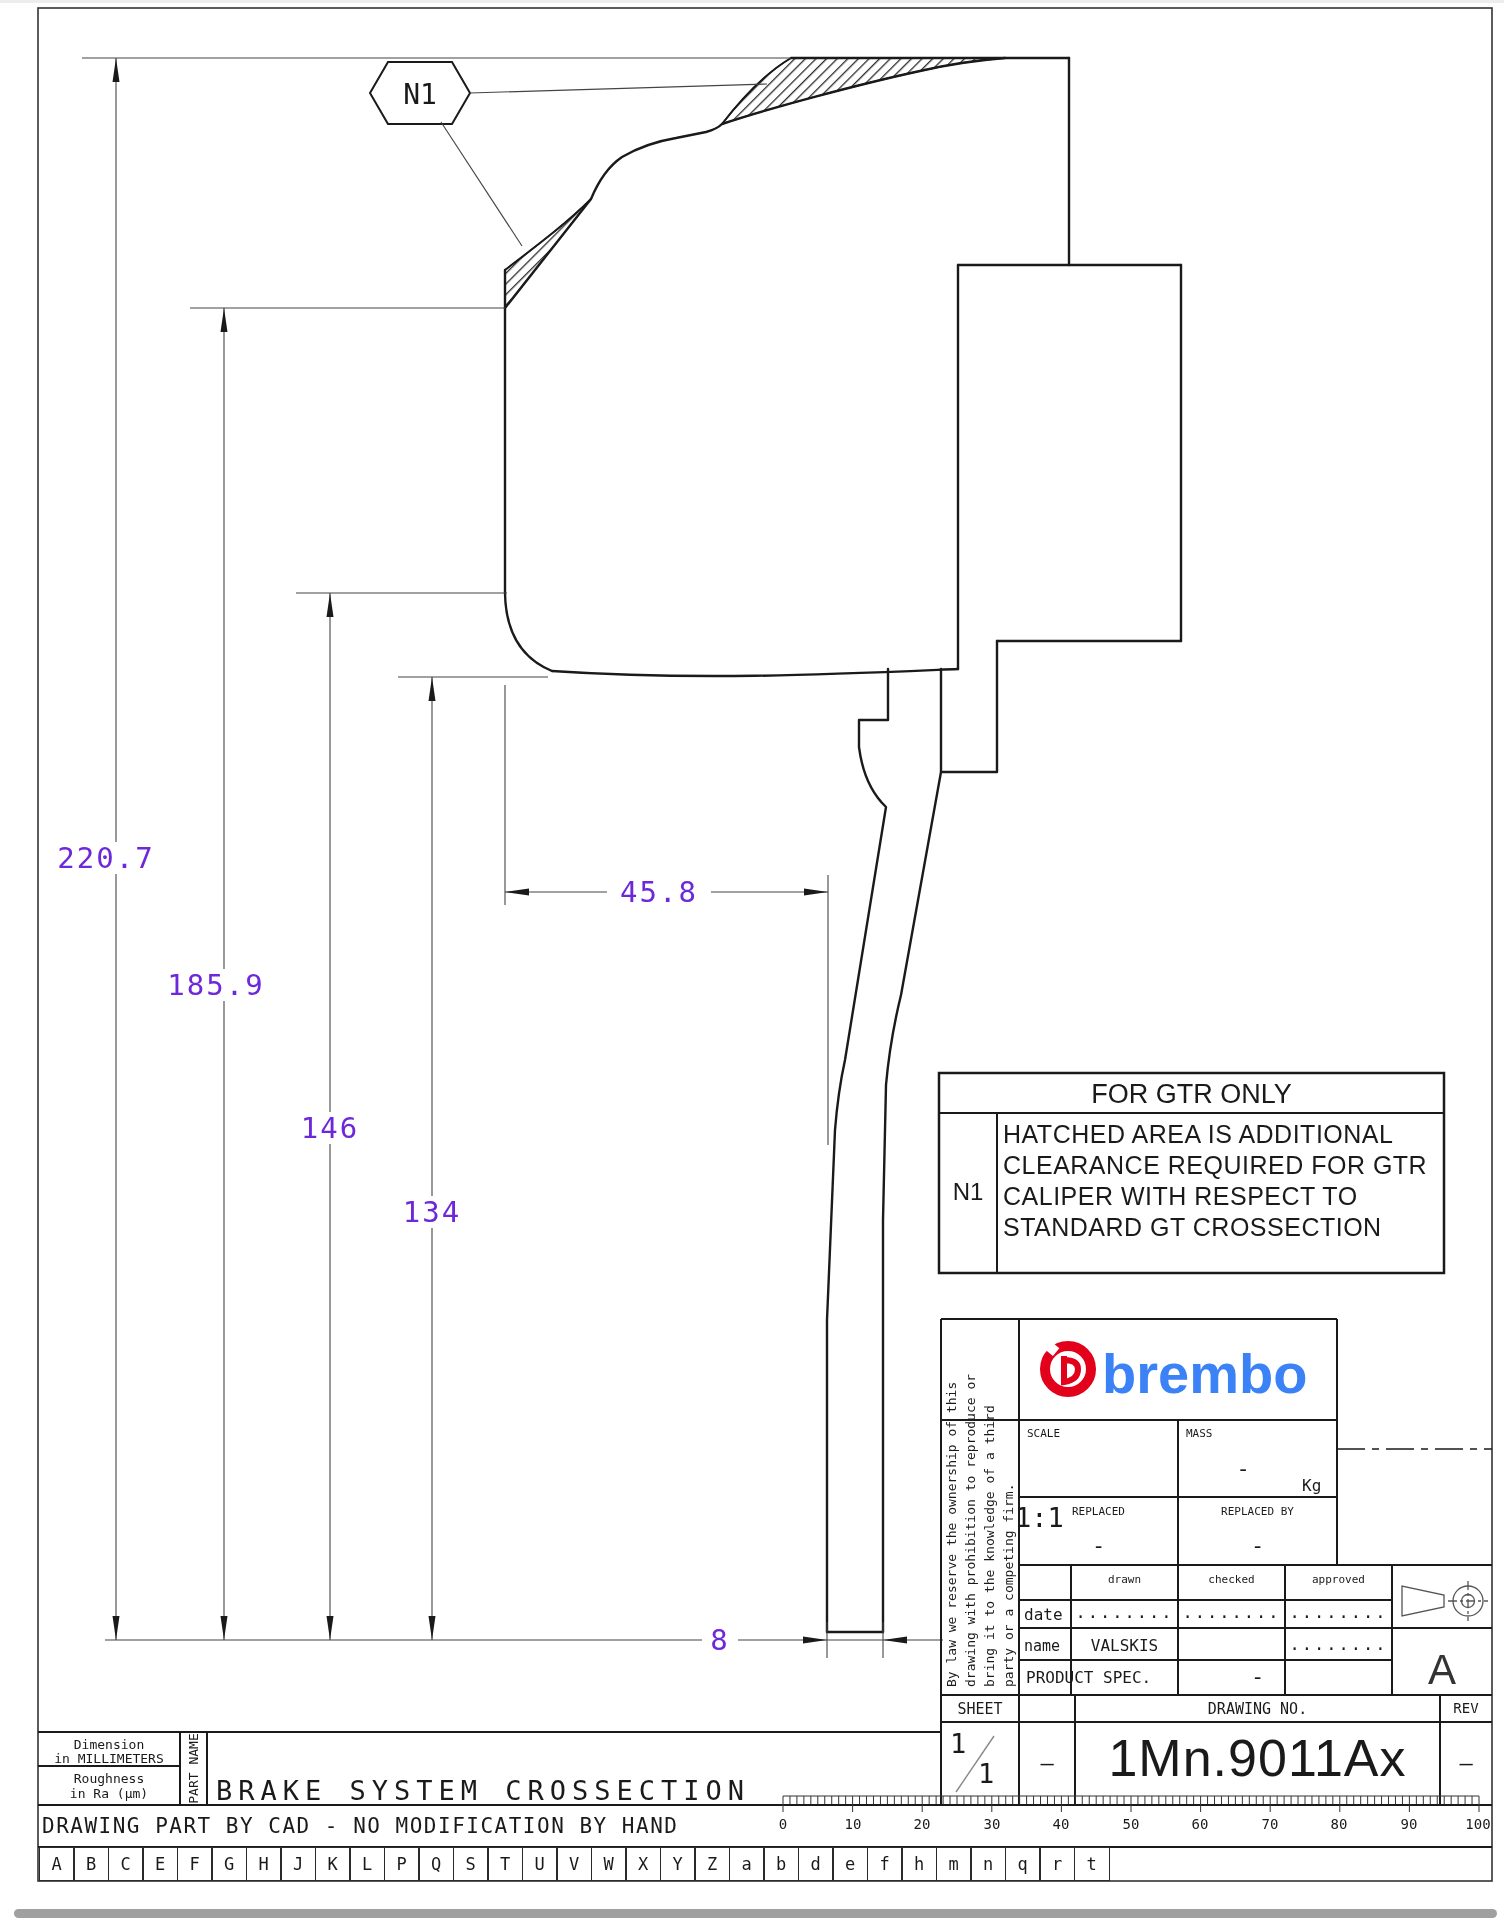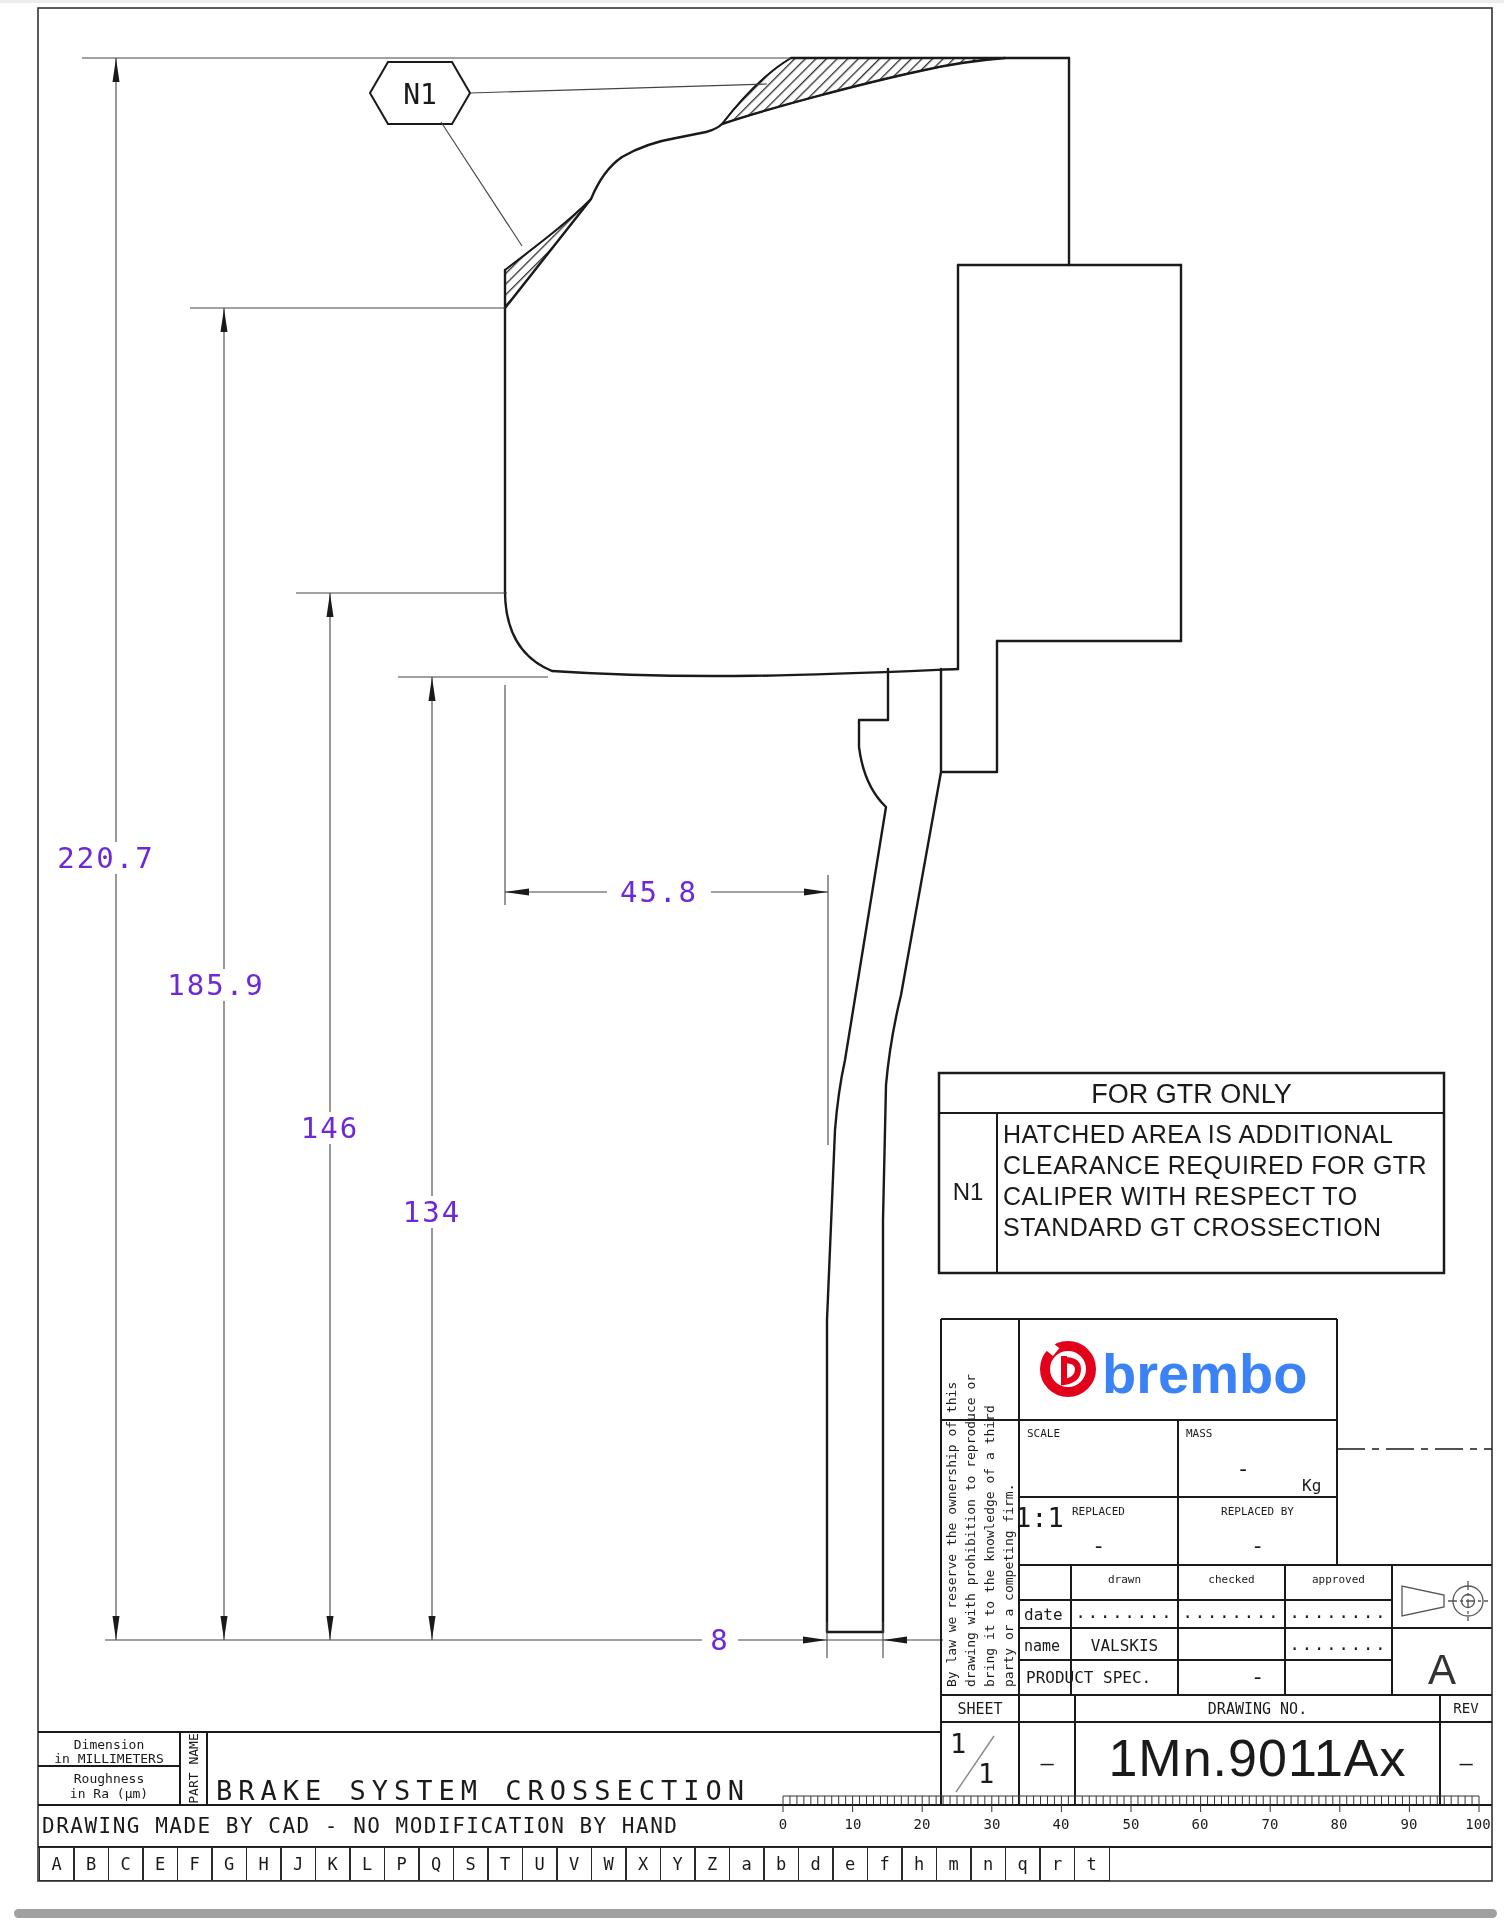--- a/index.html
+++ b/index.html
@@ -341,21 +341,21 @@
   <div class="abs bigno ctr" style="left:1075px;top:1728px;width:365px;">1Mn.9011Ax</div>
   <div class="abs lbl14 ctr" style="left:1440px;top:1700px;width:52px;">REV</div>
   <div class="abs val22 ctr" style="left:1440px;top:1750px;width:52px;">–</div>
 
   <div class="abs mono13" style="left:38px;top:1737px;width:142px;">Dimension</div>
   <div class="abs mono13" style="left:38px;top:1751px;width:142px;">in MILLIMETERS</div>
   <div class="abs mono13" style="left:38px;top:1771px;width:142px;">Roughness</div>
   <div class="abs mono13" style="left:38px;top:1786px;width:142px;">in Ra (µm)</div>
   <div class="abs mono13 rot" style="left:133px;top:1761px;width:120px;">PART NAME</div>
   <div class="abs partname" style="left:216px;top:1775px;">BRAKE SYSTEM CROSSECTION</div>
-  <div class="abs cadnote" style="left:42px;top:1814px;">DRAWING MADE BY CAD - NO MODIFICATION BY HAND</div>
+  <div class="abs cadnote" style="left:42px;top:1814px;">DRAWING PART BY CAD - NO MODIFICATION BY HAND</div>
 
   <div id="ruler-nums" class="abs" style="left:0;top:1816px;width:1504px;height:22px;">
 
   <div class="rulnum">0</div>
       <div class="rulnum">10</div>
       <div class="rulnum">20</div>
       <div class="rulnum">30</div>
       <div class="rulnum">40</div>
       <div class="rulnum">50</div>
       <div class="rulnum">60</div>

